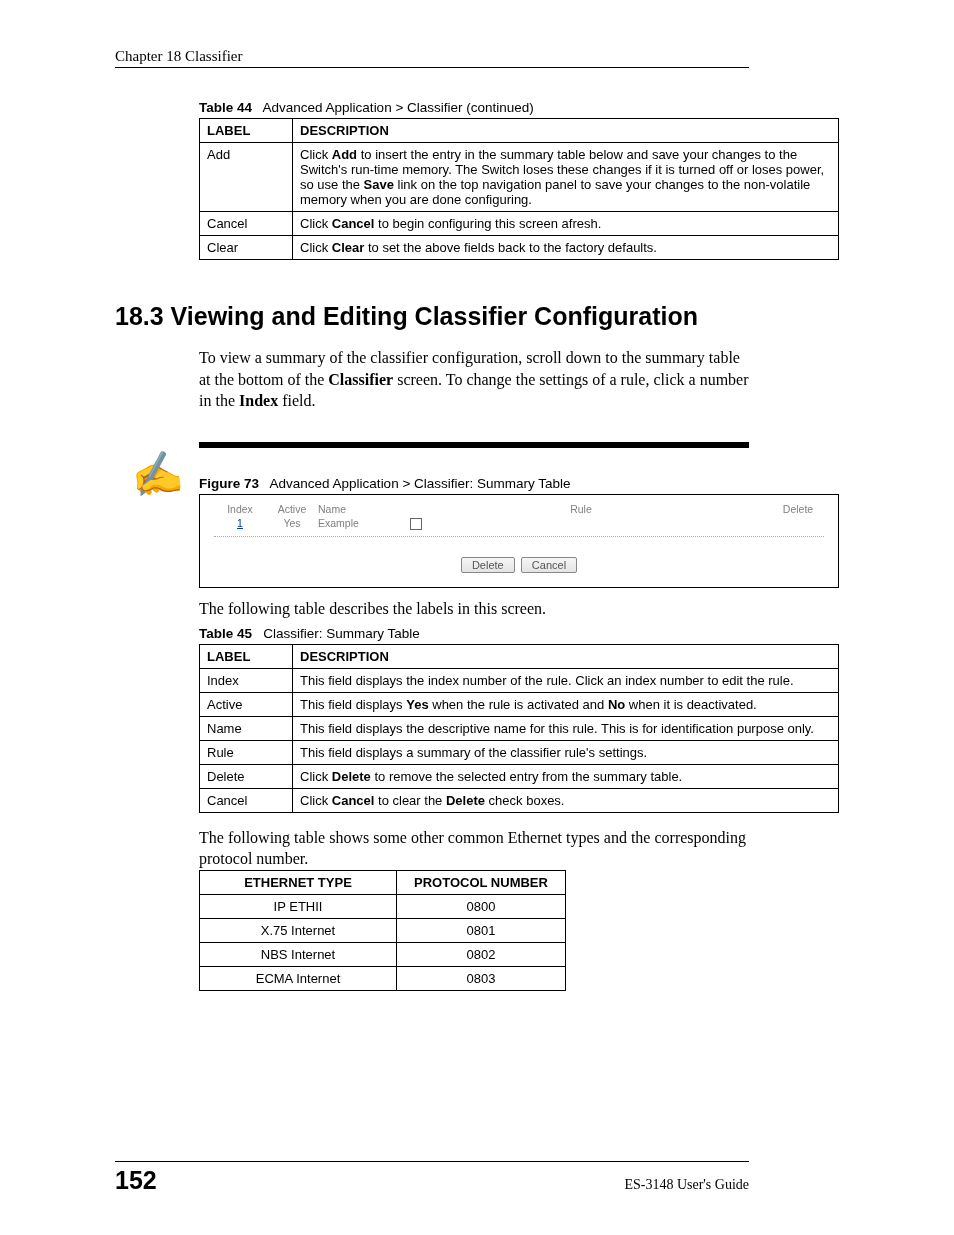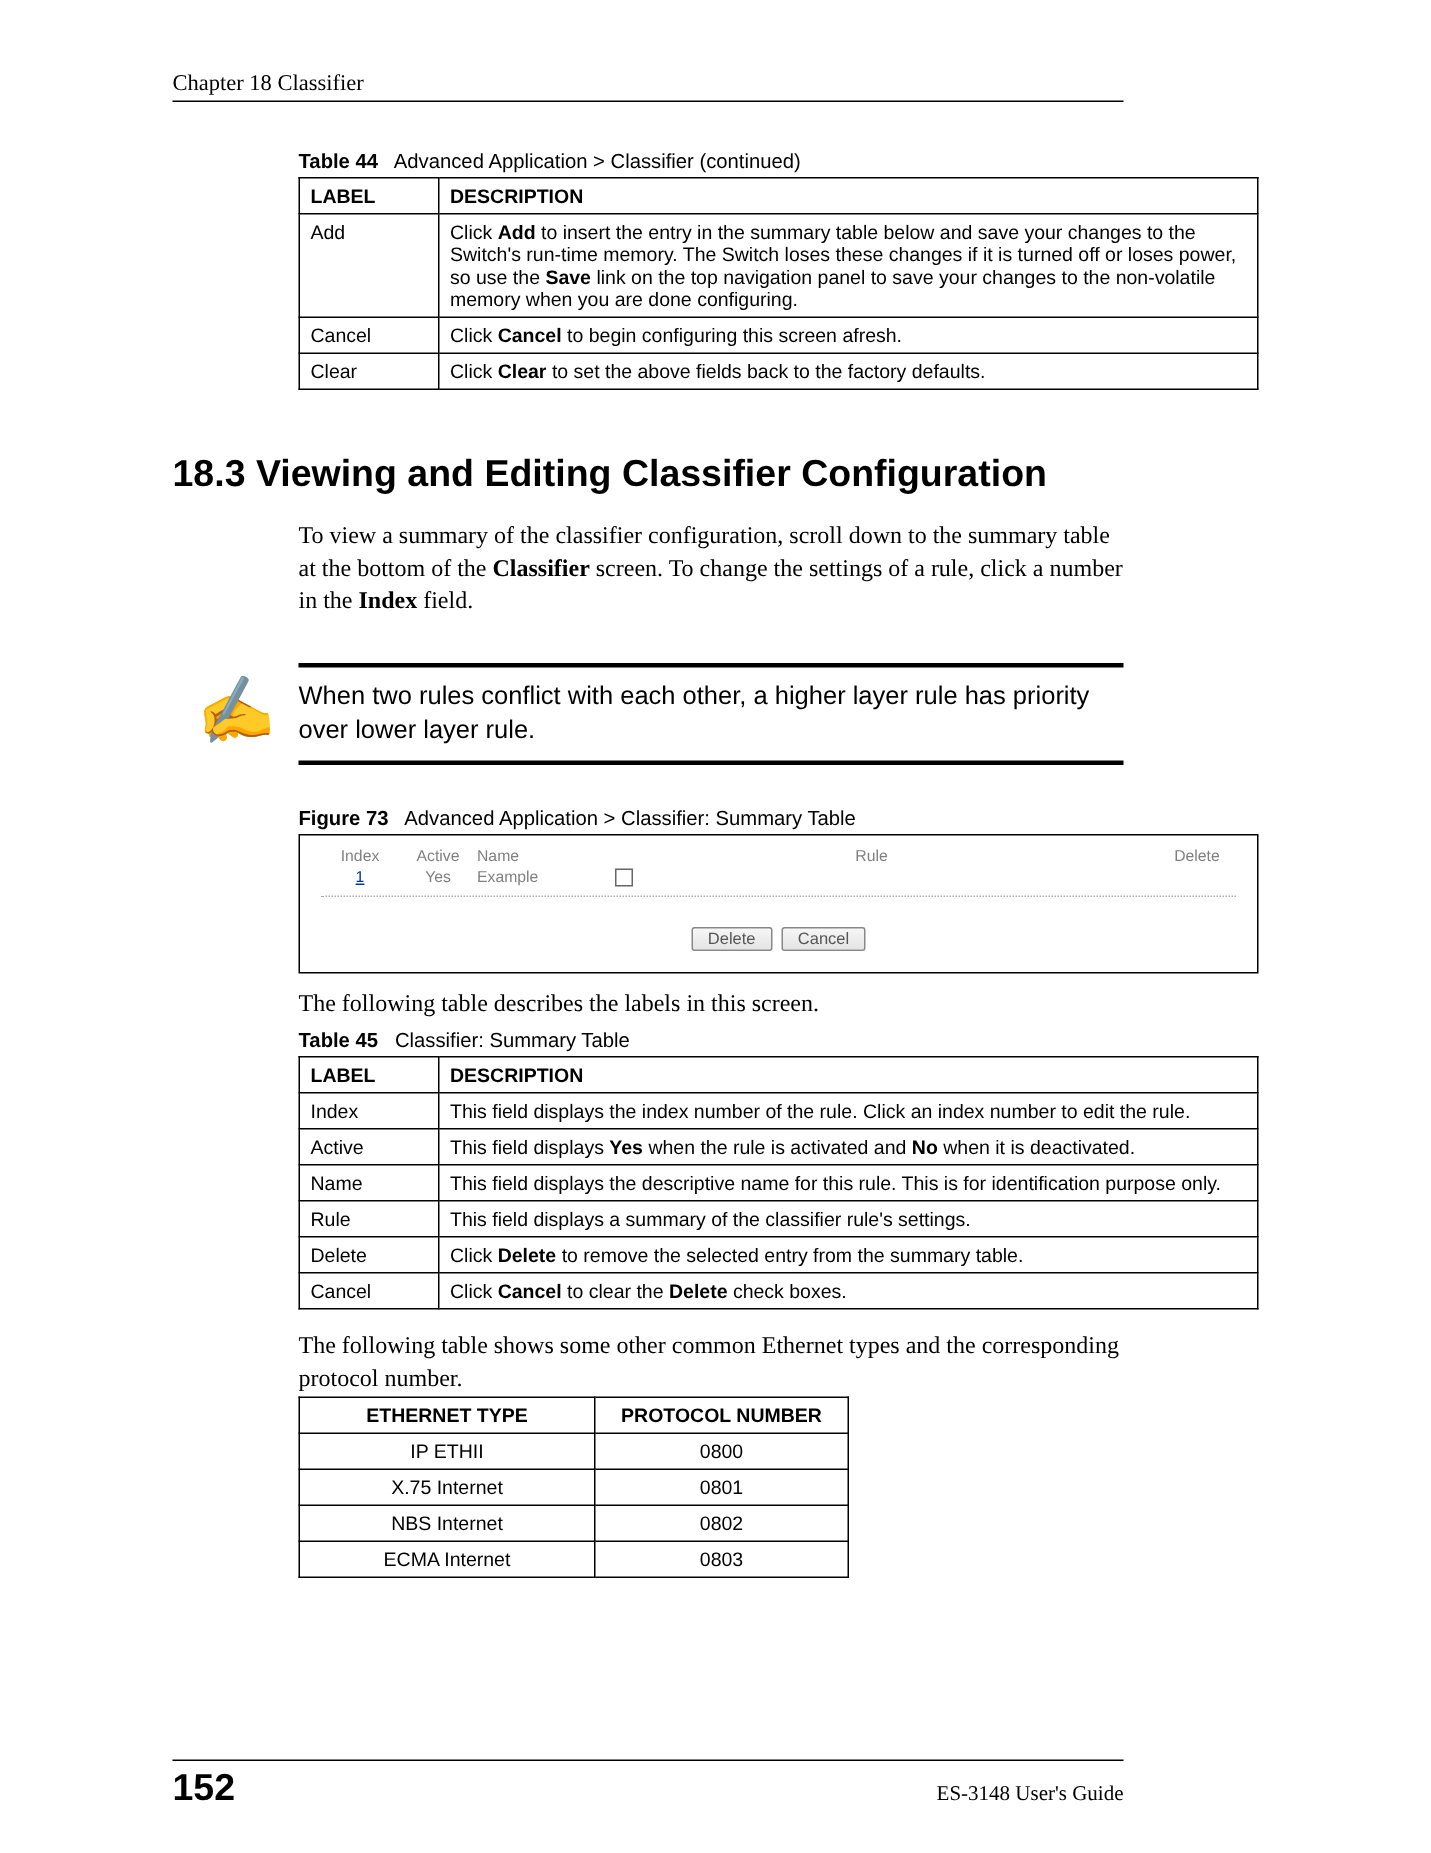--- a/index.html
+++ b/index.html
@@ -150,21 +150,21 @@
     border: 1px solid #000;
     padding: 4px 8px;
     text-align: center;
   }
   .t46 th { font-weight: bold; }
   .t46 .col1 { width: 180px; }
   .footer {
     position: absolute;
     left: 115px;
     right: 115px;
-    bottom: 28px;
+    bottom: 40px;
   }
   .footer-line {
     border: none;
     border-top: 1px solid #000;
     margin: 0 0 4px 0;
   }
   .footer-row {
     display: flex;
     justify-content: space-between;
     align-items: baseline;
@@ -213,21 +213,20 @@
         </tr>
       </tbody>
   </table>
 
   <h2 class="section-title">18.3  Viewing and Editing Classifier Configuration</h2>
   <p class="body" id="section-intro">To view a summary of the classifier configuration, scroll down to the summary table at the bottom of the <b>Classifier</b> screen. To change the settings of a rule, click a number in the <b>Index</b> field.</p>
 
   <div class="note-block">
     <hr class="note-rule">
     <span class="note-icon">✍</span>
-    <div class="note-text">When two rules conflict with each other, a higher layer rule has priority over lower layer rule.</div>
     <hr class="note-rule">
   </div>
 
   <div class="table-caption">
     <b>Figure 73</b>&nbsp;&nbsp;
     <span>Advanced Application &gt; Classifier: Summary Table</span>
   </div>
   <div class="fig-box">
     <div class="fig-summary-head">
       <div class="fc-index">Index</div>

